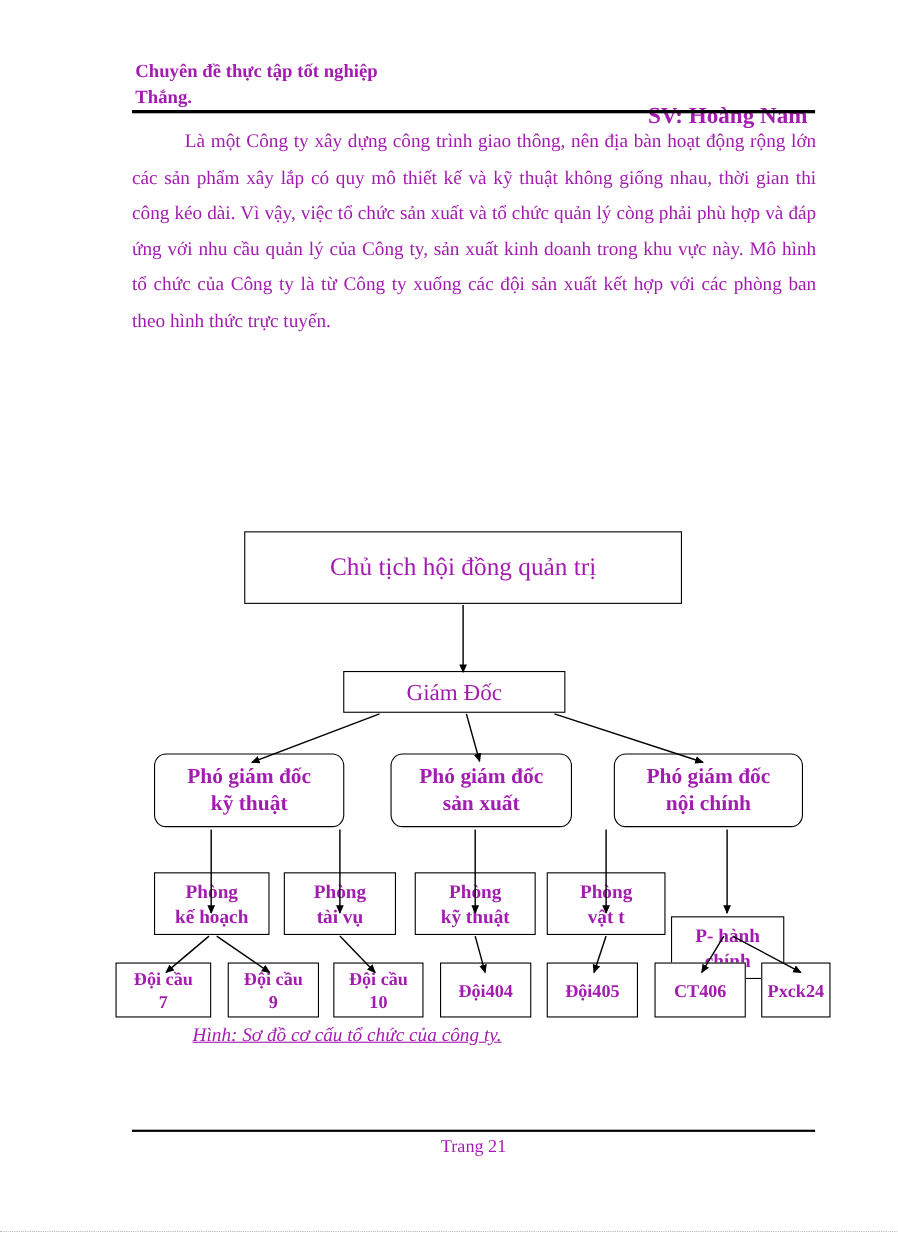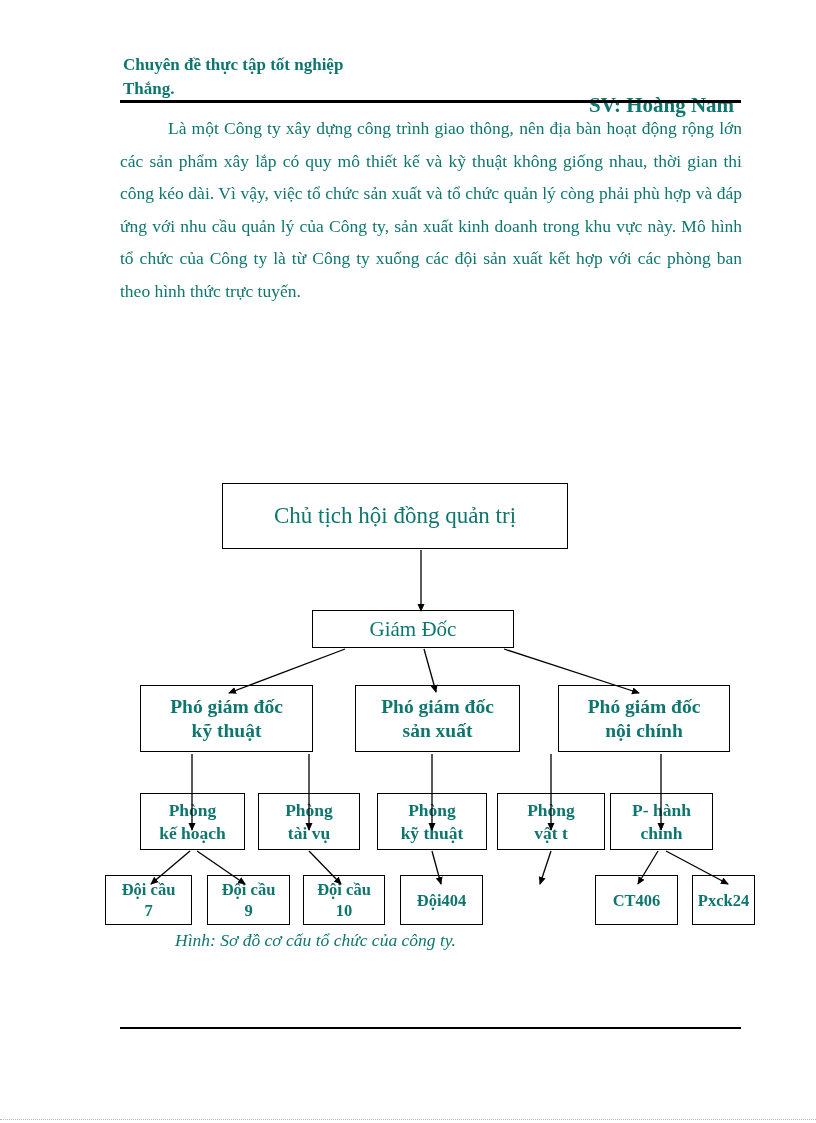--- a/index.html
+++ b/index.html
@@ -2,21 +2,21 @@
 <html><head>
 <meta charset="utf-8">
 <style>
   * { margin: 0; padding: 0; box-sizing: border-box; }
   html, body { background: #ffffff; }
   .page {
     position: relative;
     width: 816px;
     height: 1123px;
     background: #ffffff;
-    color: #0f766e;
+    color: #a21caf;
     font-family: "Liberation Serif", "DejaVu Serif", serif;
     overflow: hidden;
     margin: 0 auto;
   }
   
   .header-left {
     position: absolute; left: 123px; top: 53px;
     font-weight: bold; font-size: 17px; line-height: 24px;
   }
   .header-right {
@@ -35,47 +35,47 @@
   .body-text p { text-indent: 48px; margin: 0 0 3px 0; }
   
   .obox {
     position: absolute;
     border: 1.2px solid #000;
     background: #fff;
     display: flex; flex-direction: column;
     align-items: center; justify-content: center;
     text-align: center; white-space: nowrap;
   }
-  .chairman { left: 222px; top: 483px; width: 346px; height: 66px; font-size: 23px; font-family: Liberation Serif, serif; }
+  .chairman { left: 222px; top: 483px; width: 398px; height: 66px; font-size: 23px; font-family: Liberation Serif, serif; }
   .director { left: 312px; top: 610px; width: 202px; height: 38px; font-size: 21px; }
-  .dep  { top: 685px; height: 67px; font-size: 19.5px; font-weight: bold; line-height: 24px; }
+  .dep  { top: 685px; height: 67px; font-size: 19.5px; font-weight: bold; line-height: 24px; border-radius: 11px; }
   .dep1 { left: 140px; width: 173px; }
   .dep2 { left: 355px; width: 165px; }
   .dep3 { left: 558px; width: 172px; }
   .dpt  { top: 793px; height: 57px; font-size: 17.5px; font-weight: bold; line-height: 23px; }
   .dpt1 { left: 140px; width: 105px; }
   .dpt2 { left: 258px; width: 102px; }
   .dpt3 { left: 377px; width: 110px; }
   .dpt4 { left: 497px; width: 108px; }
-  .dpt5 { left: 610px; width: 103px; }
+  .dpt5 { left: 610px; width: 103px; margin-top: 40px; }
   .team  { top: 875px; height: 50px; font-size: 16.5px; font-weight: bold; line-height: 21px; }
   .team1 { left: 105px; width: 87px; }
   .team2 { left: 207px; width: 83px; }
   .team3 { left: 303px; width: 82px; }
   .team4 { left: 400px; width: 83px; align-items: center; }
   .team5 { left: 497px; width: 83px; }
   .team6 { left: 595px; width: 83px; text-align: center; }
   .team7 { left: 692px; width: 63px; }
   .connectors {
     position: absolute; left: 0; top: 0; width: 816px; height: 1123px;
     pointer-events: none;
   }
   .caption {
     position: absolute; left: 175px; top: 930px;
-    font-style: italic; font-size: 17.5px;
+    font-style: italic; font-size: 17.5px; text-decoration: underline;
   }
   
   .footer-rule {
     position: absolute; left: 120px; top: 1027px;
     width: 621px; height: 2px; background: #000;
   }
   .footer-page {
     position: absolute; left: 120px; top: 1032px; width: 621px;
     text-align: center; font-size: 16.5px;
   }
@@ -149,20 +149,24 @@
   <div class="obox team team2">
     <div>Đội cầu</div>
     <div>9</div>
   </div>
   <div class="obox team team3">
     <div>Đội cầu</div>
     <div>10</div>
   </div>
   <div class="obox team team4">
     <div>Đội404</div>
+    <div></div>
+  </div>
+  <div class="obox team team5">
+    <div>Đội405</div>
     <div></div>
   </div>
   <div class="obox team team6">
     <div>CT406</div>
     <div></div>
   </div>
   <div class="obox team team7">
     <div>Pxck24</div>
     <div></div>
   </div>
@@ -189,16 +193,17 @@
       <line x1="432" y1="851" x2="441" y2="884"></line>
       <line x1="551" y1="851" x2="540" y2="884"></line>
       <line x1="658" y1="851" x2="638" y2="884"></line>
       <line x1="666" y1="851" x2="728" y2="884"></line>
     </g>
   </svg>
 
   <div class="caption">Hình: Sơ đồ cơ cấu tổ chức của công ty.</div>
 
   <div class="footer-rule"></div>
+  <div class="footer-page">Trang 21</div>
 
   <div class="bottom-dots"></div>
 
 </div>
 
 </body></html>

